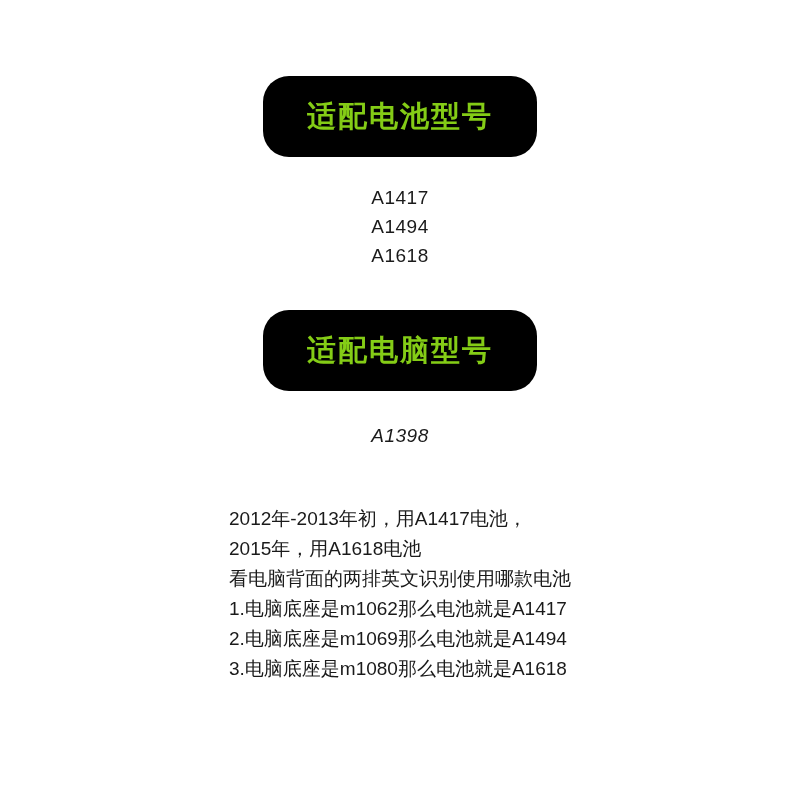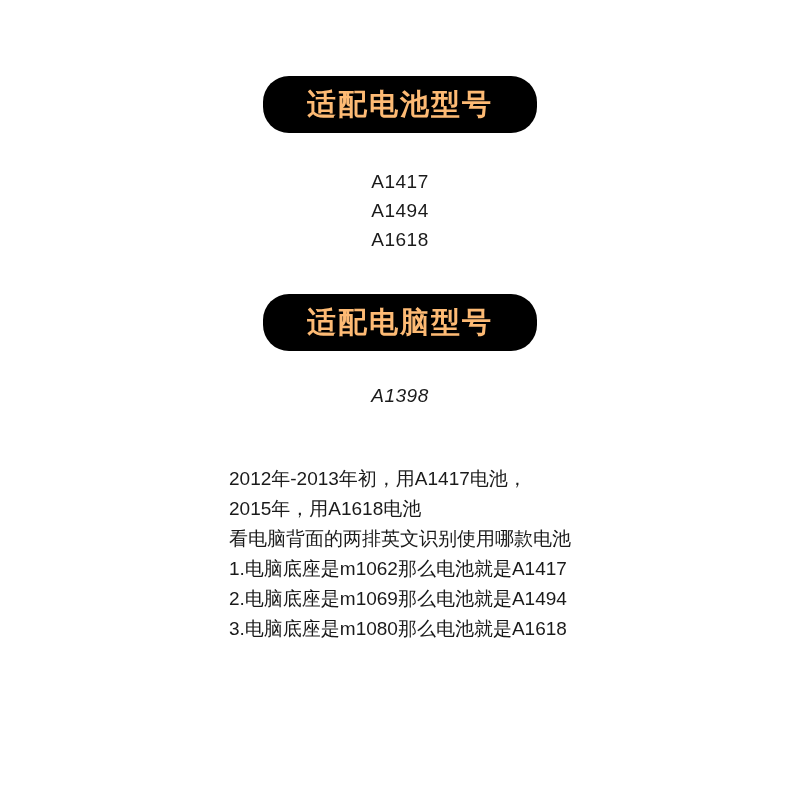--- a/index.html
+++ b/index.html
@@ -17,38 +17,38 @@
   .page {
     width: 800px;
     height: 800px;
     position: relative;
     display: flex;
     flex-direction: column;
     align-items: center;
   }
   .badge {
     background: #000000;
-    color: #fdba74;
+    color: #84cc16;
     border-radius: 26px;
     font-size: 29px;
     font-weight: bold;
     letter-spacing: 2px;
     text-align: center;
     line-height: 1;
-    padding: 14px 44px;
+    padding: 26px 44px;
     box-sizing: border-box;
   }
   .badge-battery {
     margin-top: 76px;
   }
   .badge-computer {
     margin-top: 40px;
   }
   .model-list {
-    margin-top: 34px;
+    margin-top: 26px;
     text-align: center;
   }
   .model-line {
     font-size: 19px;
     line-height: 29px;
     color: #1a1a1a;
     letter-spacing: 0.5px;
   }
   .single-model {
     margin-top: 30px;

